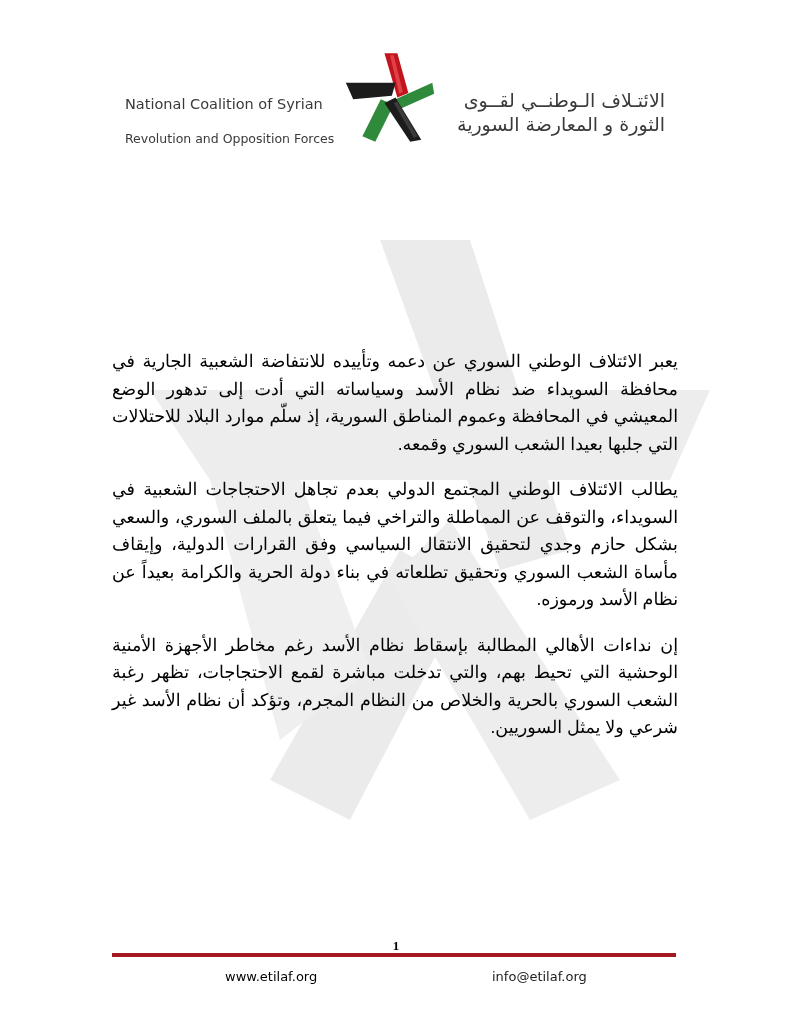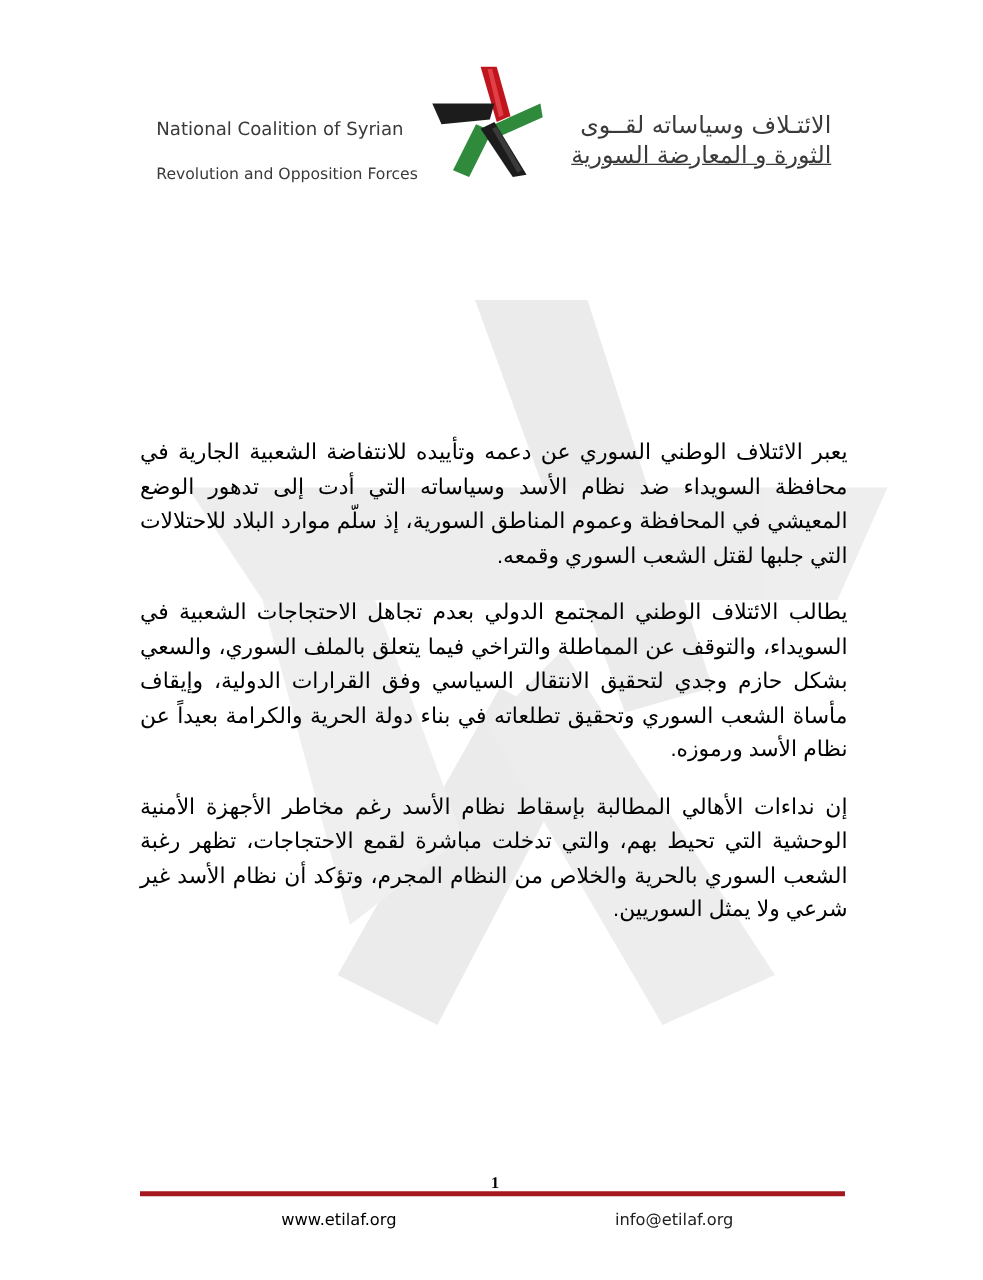--- a/index.html
+++ b/index.html
@@ -7,21 +7,21 @@
     .page { position: absolute; left: 0; top: 0; width: 786px; height: 1024px; background: #fff; }
 
     
     .header { position: absolute; top: 50px; left: 0; width: 786px; height: 100px; }
     .en-name { position: absolute; left: 125px; top: 44px; width: 230px; font-family: "DejaVu Sans", sans-serif; color: #3a3a3a; }
     .en-name .l1 { font-size: 14.5px; line-height: 20px; white-space: nowrap; }
     .en-name .l2 { font-size: 12.5px; line-height: 20px; white-space: nowrap; margin-top: 15px; }
     .logo { position: absolute; left: 344px; top: 0px; width: 92px; height: 95px; }
     .ar-name { position: absolute; left: 445px; top: 38px; width: 220px; direction: rtl; text-align: right; color: #3a3a3a; font-family: "DejaVu Sans", sans-serif; }
     .ar-name .l1 { font-size: 19px; line-height: 24px; white-space: nowrap; }
-    .ar-name .l2 { font-size: 19px; line-height: 24px; white-space: nowrap; text-decoration: underline; }
+    .ar-name .l2 { font-size: 19px; line-height: 24px; white-space: nowrap; }
 
     
     .watermark { position: absolute; left: 150px; top: 220px; width: 560px; height: 600px; opacity: 0.11; pointer-events: none; }
 
     
     .meta { position: absolute; right: 110px; top: 176px; direction: rtl; text-align: right; font-family: "Liberation Serif", serif; font-size: 19px; line-height: 25px; }
     .meta div { white-space: nowrap; }
 
     .title { position: absolute; left: 110px; width: 570px; top: 306px; text-align: center; direction: rtl; font-weight: bold; font-size: 17px; line-height: 26px; font-family: "Liberation Sans", sans-serif; }
 
@@ -62,29 +62,29 @@
 
       <polygon points="56,52 96,34 98,46 62,62" fill="#2f8a3b"></polygon>
 
       <polygon points="20,92 40,52 54,58 34,98" fill="#2f8a3b"></polygon>
 
       <polygon points="44,56 56,50 84,96 72,98" fill="#1c1c1c"></polygon>
       <polygon points="54,56 58,54 80,92 76,94" fill="#3a3a3a"></polygon>
     </svg>
 
     <div class="ar-name">
-      <div class="l1">الائتـلاف وسياساته لقــوى</div>
+      <div class="l1">الائتـلاف الـوطنــي لقــوى</div>
       <div class="l2">الثورة و المعارضة السورية</div>
     </div>
   </div>
 
 
 
   <div class="body">
-    <p>يعبر الائتلاف الوطني السوري عن دعمه وتأييده للانتفاضة الشعبية الجارية في محافظة السويداء ضد نظام الأسد وسياساته التي أدت إلى تدهور الوضع المعيشي في المحافظة وعموم المناطق السورية، إذ سلّم موارد البلاد للاحتلالات التي جلبها لقتل الشعب السوري وقمعه.</p>
+    <p>يعبر الائتلاف الوطني السوري عن دعمه وتأييده للانتفاضة الشعبية الجارية في محافظة السويداء ضد نظام الأسد وسياساته التي أدت إلى تدهور الوضع المعيشي في المحافظة وعموم المناطق السورية، إذ سلّم موارد البلاد للاحتلالات التي جلبها بعيدا الشعب السوري وقمعه.</p>
     <p>يطالب الائتلاف الوطني المجتمع الدولي بعدم تجاهل الاحتجاجات الشعبية في السويداء، والتوقف عن المماطلة والتراخي فيما يتعلق بالملف السوري، والسعي بشكل حازم وجدي لتحقيق الانتقال السياسي وفق القرارات الدولية، وإيقاف مأساة الشعب السوري وتحقيق تطلعاته في بناء دولة الحرية والكرامة بعيداً عن نظام الأسد ورموزه.</p>
     <p>إن نداءات الأهالي المطالبة بإسقاط نظام الأسد رغم مخاطر الأجهزة الأمنية الوحشية التي تحيط بهم، والتي تدخلت مباشرة لقمع الاحتجاجات، تظهر رغبة الشعب السوري بالحرية والخلاص من النظام المجرم، وتؤكد أن نظام الأسد غير شرعي ولا يمثل السوريين.</p>
   </div>
 
   <div class="page-num">1</div>
   <div class="footer-rule"></div>
   <div class="footer-web">www.etilaf.org</div>
   <div class="footer-email">info@etilaf.org</div>
 </div>
 

